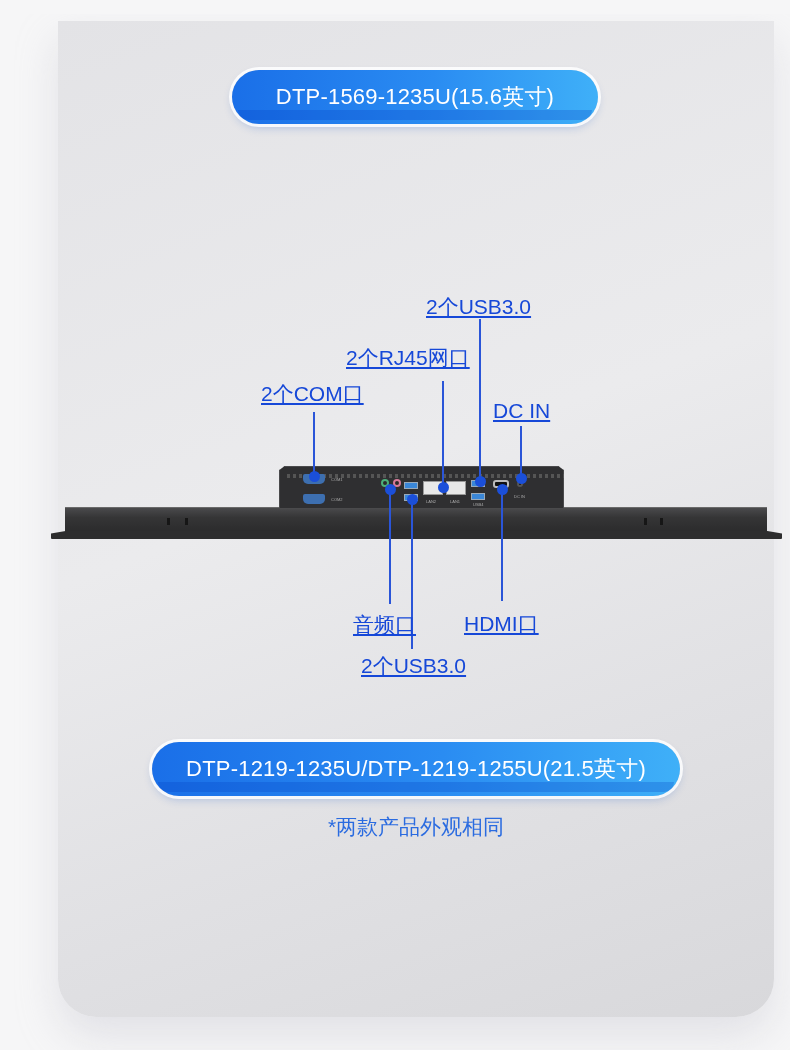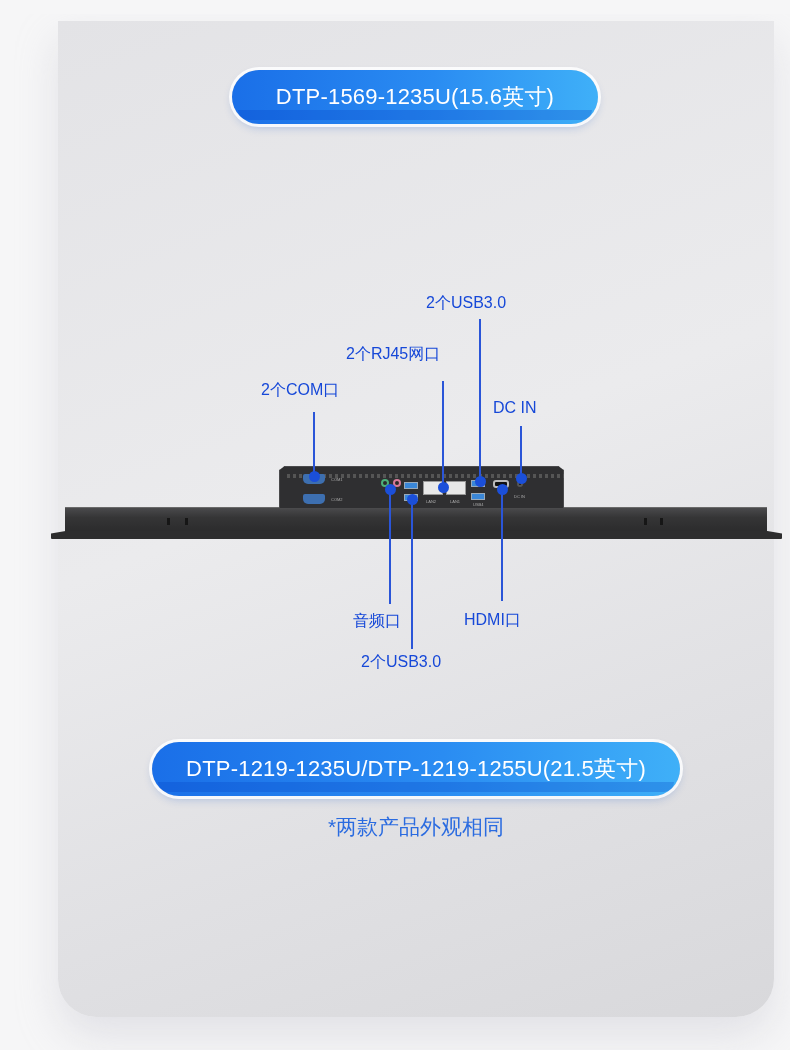--- a/index.html
+++ b/index.html
@@ -27,21 +27,21 @@
     border-radius: 0 0 22px 22px; background: rgba(0,60,190,0.25);
   }
   .pill span { position: relative; z-index: 1; }
   .pill-top { left: 211px; top: 49px; width: 366px; }
   .pill-bot { left: 131px; top: 721px; width: 528px; }
 
   .note {
     position: absolute; top: 792px; left: 0; width: 790px; text-align: center;
     color: #2a6be0; font-size: 21px;
   }
-  .label { position: absolute; color: #1648d8; font-size: 16px; white-space: nowrap; }
+  .label { position: absolute; color: #1648d8; font-size: 21px; white-space: nowrap; text-decoration: underline; }
   .line { position: absolute; width: 1.5px; background: #2a55d8; }
   .dot { position: absolute; width: 11px; height: 11px; border-radius: 50%; background: #1b4fd9; transform: translate(-5px,-5px); }
 
   
   .panel {
     position: absolute; left: 44px; top: 486px; width: 702px; height: 25px;
     background: linear-gradient(180deg, #4a4a4c 0%, #353536 40%, #2b2b2c 100%);
     border-top: 1px solid #6a6a6a;
   }
   .panel-lip {

